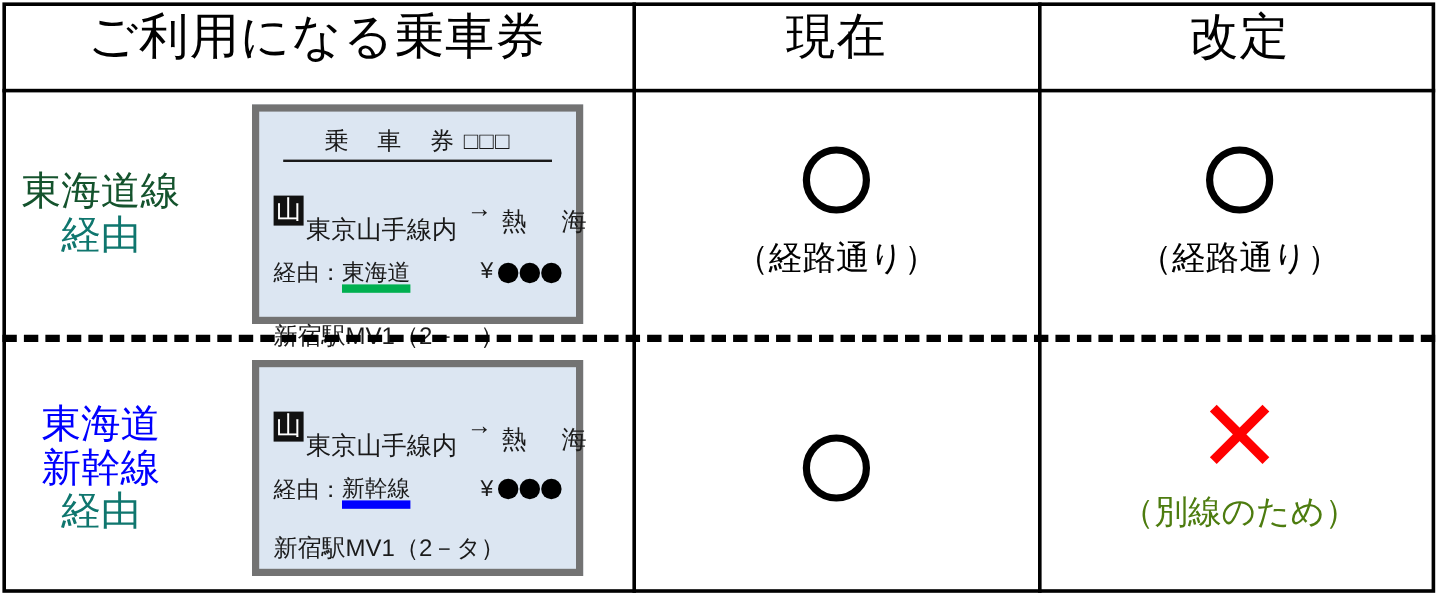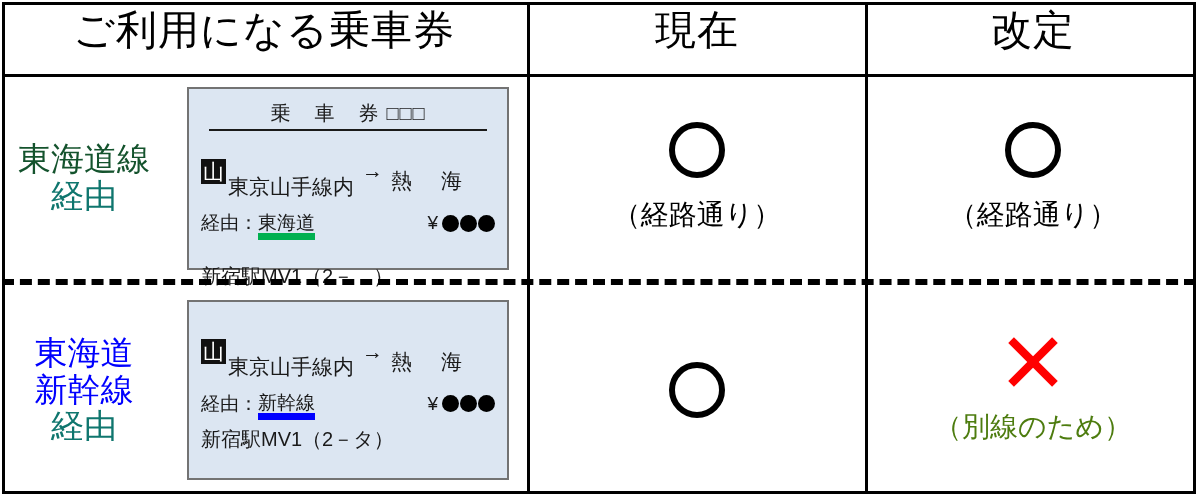--- a/index.html
+++ b/index.html
@@ -116,23 +116,23 @@
     line-height: 1.12;
     font-size: 33px;
   }
   .route-name { display: block; }
   .route-name.green { color: #14532d; }
   .route-name.blue { color: #0000ff; }
   .route-via { display: block; color: #0f766e; }
 
   
   .ticket {
-    width: 322px;
+    width: 276px;
     background: #dce6f2;
-    border: 2px solid #737373;
+    border: 6px solid #737373;
     box-sizing: border-box;
     padding: 9px 12px 10px 12px;
     color: #1a1a1a;
   }
   .ticket-1 { height: 183px; }
   .ticket-2 { height: 180px; }
 
   .ticket-title {
     text-align: center;
     font-size: 20px;
@@ -205,21 +205,21 @@
     background: #000000;
     margin-left: 1px;
   }
 
   .ticket-footer {
     text-align: left;
     font-size: 20px;
     margin-top: 26px;
     white-space: nowrap;
   }
-  .ticket-2 .ticket-footer { margin-top: 9px; }
+  .ticket-2 .ticket-footer { margin-top: 22px; }
 
   
   .mark-circle {
     width: 56px;
     height: 56px;
     border: 6px solid #000000;
     border-radius: 50%;
     box-sizing: border-box;
   }
   .mark-cross {

